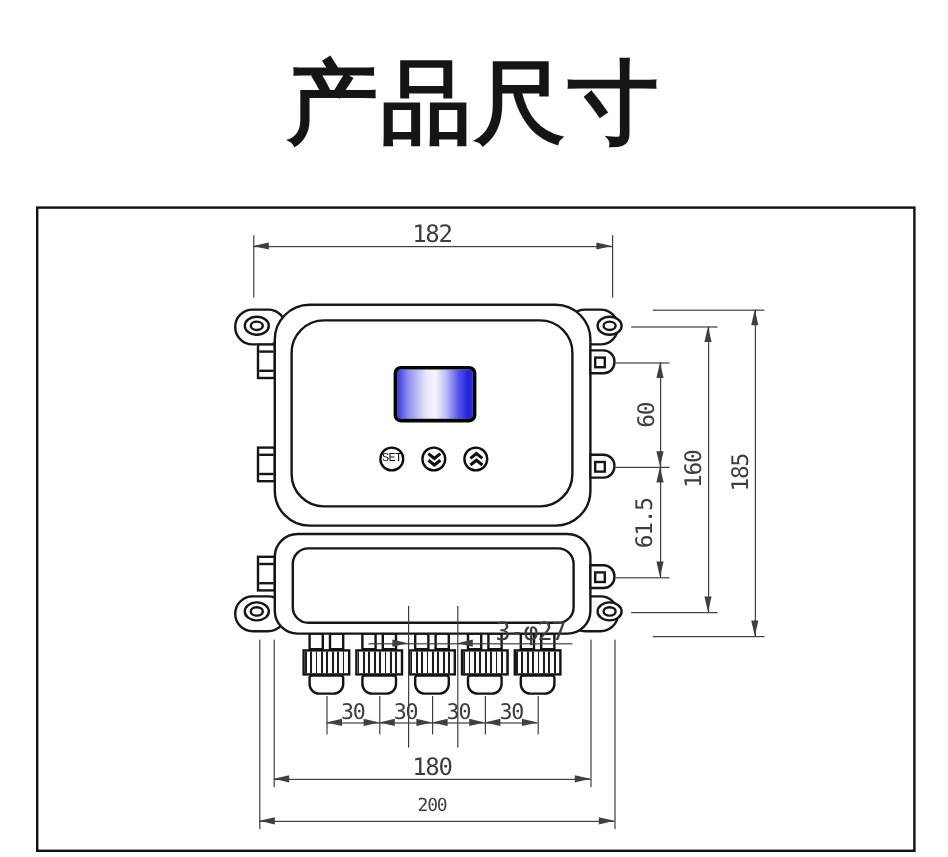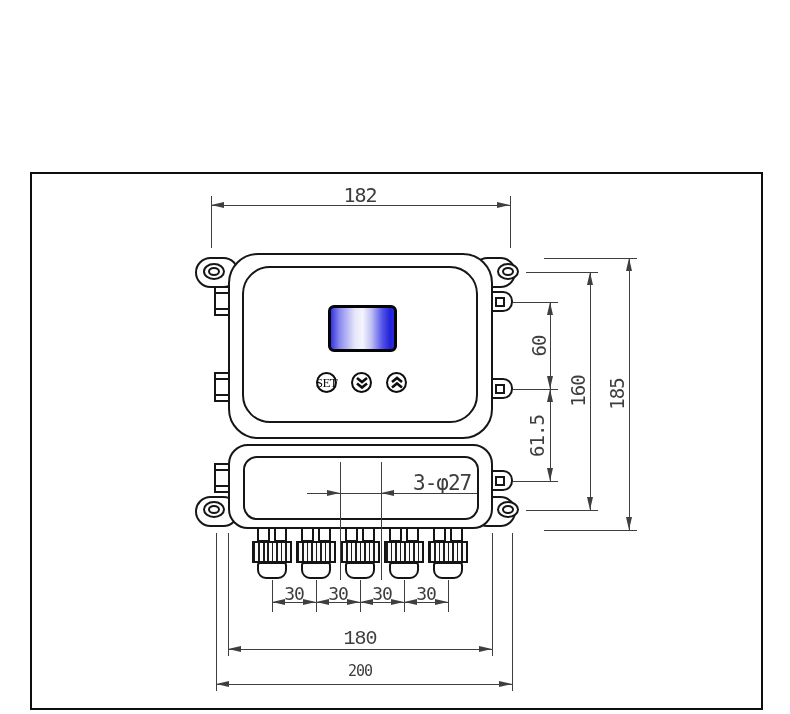--- a/index.html
+++ b/index.html
@@ -28,33 +28,34 @@
   .ering{position:absolute;border:2px solid #161616;border-radius:50%;background:#fff;box-sizing:border-box;z-index:1;}
   .hinge{z-index:1;}
   .hinge .hl{position:absolute;left:0;right:0;height:2px;background:#161616;}
   .latch{border-radius:0 10px 10px 0;z-index:3;}
   .hole{z-index:4;}
   .screen{position:absolute;left:328px;top:305px;width:69px;height:47px;box-sizing:border-box;
           border:3px solid #050505;border-radius:6px;z-index:4;
           background:linear-gradient(90deg,#3636e0 0%,#8c8cf0 14%,#e6e6fa 38%,#f5f5fd 50%,#c0c0f5 64%,#5050e8 82%,#2222d8 94%,#2a2ae2 100%);}
   .btn{position:absolute;top:372px;width:21px;height:21px;border:2.5px solid #0d0d0d;border-radius:50%;
        box-sizing:border-box;background:#fff;z-index:4;display:flex;align-items:center;justify-content:center;}
-  .btn .settxt{font-family:Liberation Serif, serif;font-size:13px;color:#0d0d0d;letter-spacing:-0.5px;}
+  .btn .settxt{font-family:Liberation Mono, monospace;font-size:10px;color:#0d0d0d;letter-spacing:-0.5px;}
   .knurl{position:absolute;width:36px;height:18px;border:2px solid #141414;z-index:1;
          background:repeating-linear-gradient(90deg,#1c1c1c 0px,#1c1c1c 1.5px,#fafafa 1.5px,#fafafa 4.5px);}
   .neck{position:absolute;width:9px;height:11px;border:2px solid #141414;background:#fff;z-index:1;}
   .cap{position:absolute;width:26px;height:13px;border:2px solid #141414;background:#fff;
        border-radius:3px 3px 9px 9px;z-index:1;}
-  .z5{z-index:5;}
+  .z5{z-index:5;margin-top:43px;}
 </style>
 </head>
 <body>
 
 <div class="canvas">
 
+  <div class="title">产品尺寸</div>
 
   <div class="frame"></div>
 
   <div>
     <div class="ol ear" style="left:195px;top:257px;width:44px;height:31px;"></div>
     <div class="ering" style="left:203px;top:263px;width:22px;height:17px;"></div>
     <div class="ering" style="left:208px;top:267px;width:12px;height:9px;"></div>
 
     <div class="ol ear" style="left:472px;top:257px;width:44px;height:31px;"></div>
     <div class="ering" style="left:497px;top:263px;width:22px;height:17px;"></div>
@@ -211,21 +212,21 @@
     <div class="lbl" style="left:367px;top:583px;width:30px;font-size:18px;">30</div>
     <div class="lbl" style="left:411px;top:583px;width:30px;font-size:18px;">30</div>
   </div>
 
   <div>
     <div class="v" style="left:228px;top:533px;height:123px;"></div>
     <div class="v" style="left:492px;top:533px;height:123px;"></div>
     <div class="h" style="left:228px;top:649px;width:264px;"></div>
     <div class="ar l" style="left:228px;top:645.5px;"></div>
     <div class="ar r" style="left:479px;top:645.5px;"></div>
-    <div class="lbl" style="left:330px;top:627px;width:60px;font-size:20px;font-family:Liberation Mono, monospace;">180</div>
+    <div class="lbl" style="left:330px;top:627px;width:60px;font-size:20px;">180</div>
   </div>
 
   <div>
     <div class="v" style="left:216px;top:533px;height:158px;"></div>
     <div class="v" style="left:512px;top:533px;height:158px;"></div>
     <div class="h" style="left:216px;top:684px;width:296px;"></div>
     <div class="ar l" style="left:216px;top:680.5px;"></div>
     <div class="ar r" style="left:499px;top:680.5px;"></div>
     <div class="lbl" style="left:330px;top:662px;width:60px;font-size:15px;">200</div>
   </div>

